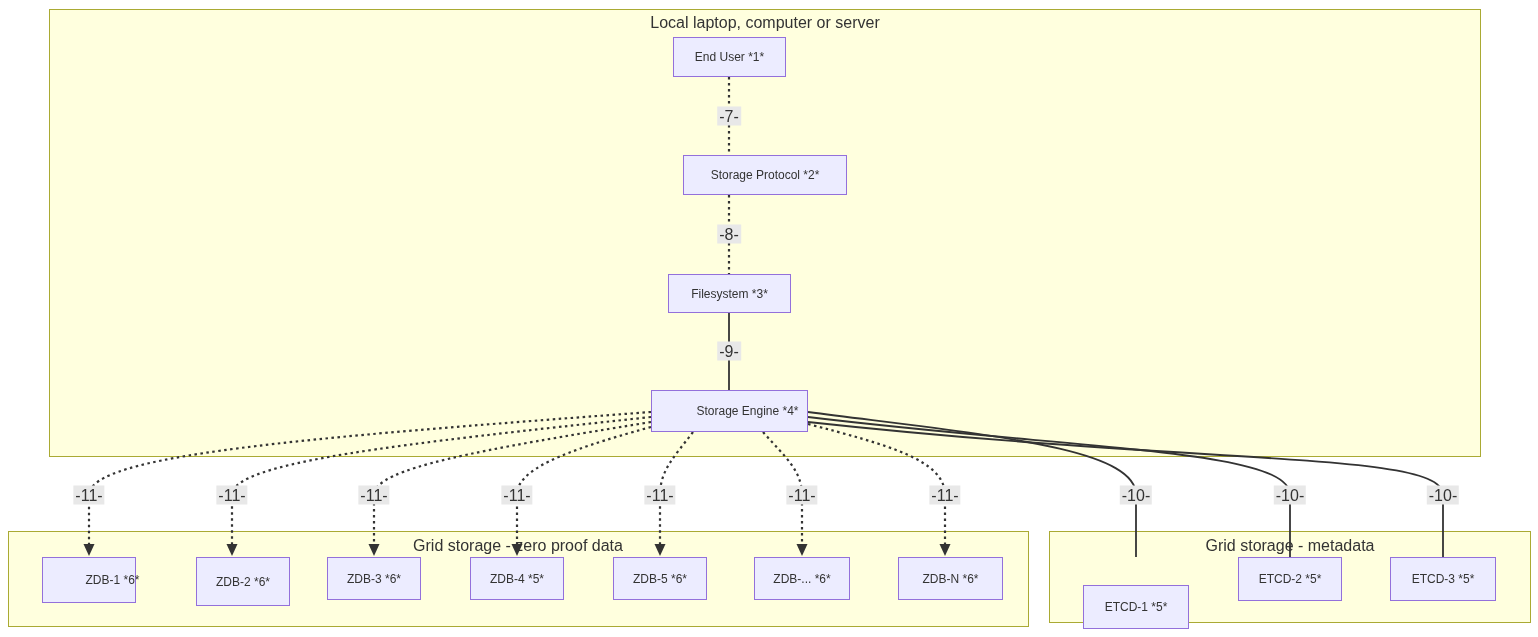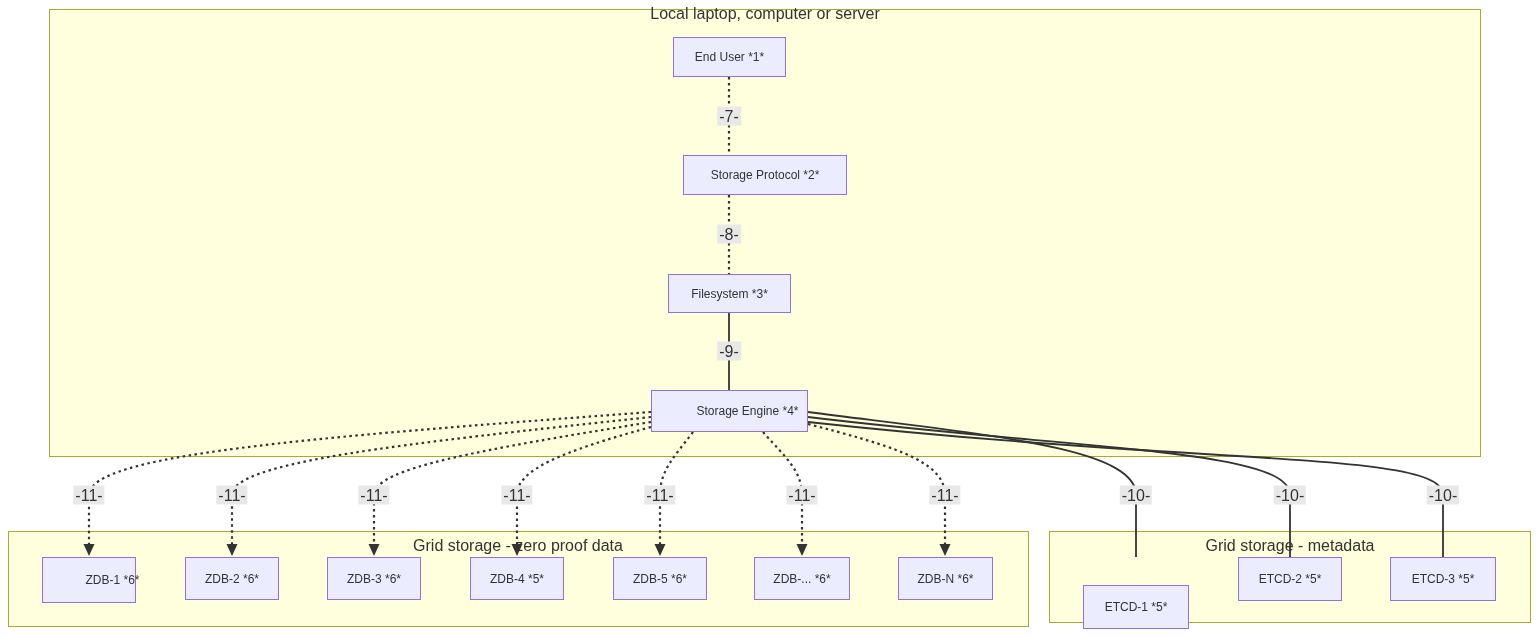--- a/index.html
+++ b/index.html
@@ -73,21 +73,21 @@
     white-space: nowrap;
     color: var(--text);
   }
 </style>
 </head>
 <body>
 
 <div id="canvas">
 
   <div class="container-box" style="left:49px; top:9px; width:1432px; height:448px;"></div>
-  <div class="container-title" style="left:765px; top:5px;">Local laptop, computer or server</div>
+  <div class="container-title" style="left:765px; top:14px;">Local laptop, computer or server</div>
 
   <div class="container-box" style="left:8px; top:531px; width:1021px; height:96px;"></div>
   <div class="container-title" style="left:518px; top:537px;">Grid storage - zero proof data</div>
 
   <div class="container-box" style="left:1049px; top:531px; width:482px; height:92px;"></div>
   <div class="container-title" style="left:1290px; top:537px;">Grid storage - metadata</div>
 
   <svg class="edges-layer" width="1538" height="637" viewBox="0 0 1538 637">
 
     <path class="edge dotted" d="M 729 77 L 729 155"></path>
@@ -113,26 +113,26 @@
     <path class="edge" d="M 808 417 C 1080 450, 1290 449, 1290 495 L 1290 557"></path>
     <path class="edge" d="M 808 422 C 1210 466, 1443 451, 1443 495 L 1443 557"></path>
   </svg>
 
   <div class="node" style="left:673px; top:37px; width:113px; height:40px;">End User *1*</div>
   <div class="node" style="left:647px; top:155px; width:164px; height:40px;margin-left:36px;">Storage Protocol *2*</div>
   <div class="node" style="left:668px; top:274px; width:123px; height:39px;">Filesystem *3*</div>
   <div class="node" style="left:651px; top:390px; width:157px; height:42px;padding-left:36px;">Storage Engine *4*</div>
 
   <div class="node" style="left:42px; top:557px; width:94px; height:46px;padding-left:47px;">ZDB-1 *6*</div>
-  <div class="node" style="left:185px; top:557px; width:94px; height:43px;">ZDB-2 *6*</div>
+  <div class="node" style="left:196px; top:557px; width:94px; height:49px;">ZDB-2 *6*</div>
   <div class="node" style="left:327px; top:557px; width:94px; height:43px;">ZDB-3 *6*</div>
   <div class="node" style="left:470px; top:557px; width:94px; height:43px;">ZDB-4 *5*</div>
   <div class="node" style="left:613px; top:557px; width:94px; height:43px;">ZDB-5 *6*</div>
   <div class="node" style="left:754px; top:557px; width:96px; height:43px;">ZDB-... *6*</div>
-  <div class="node" style="left:898px; top:557px; width:95px; height:43px;">ZDB-N *6*</div>
+  <div class="node" style="left:898px; top:557px; width:105px; height:43px;">ZDB-N *6*</div>
 
   <div class="node" style="left:1083px; top:585px; width:106px; height:44px;">ETCD-1 *5*</div>
   <div class="node" style="left:1238px; top:557px; width:104px; height:44px;">ETCD-2 *5*</div>
   <div class="node" style="left:1390px; top:557px; width:106px; height:44px;">ETCD-3 *5*</div>
 
   <div class="edge-label" style="left:729px; top:116px;">-7-</div>
   <div class="edge-label" style="left:729px; top:234px;">-8-</div>
   <div class="edge-label" style="left:729px; top:351px;">-9-</div>
 
   <div class="edge-label" style="left:89px; top:495px;">-11-</div>

